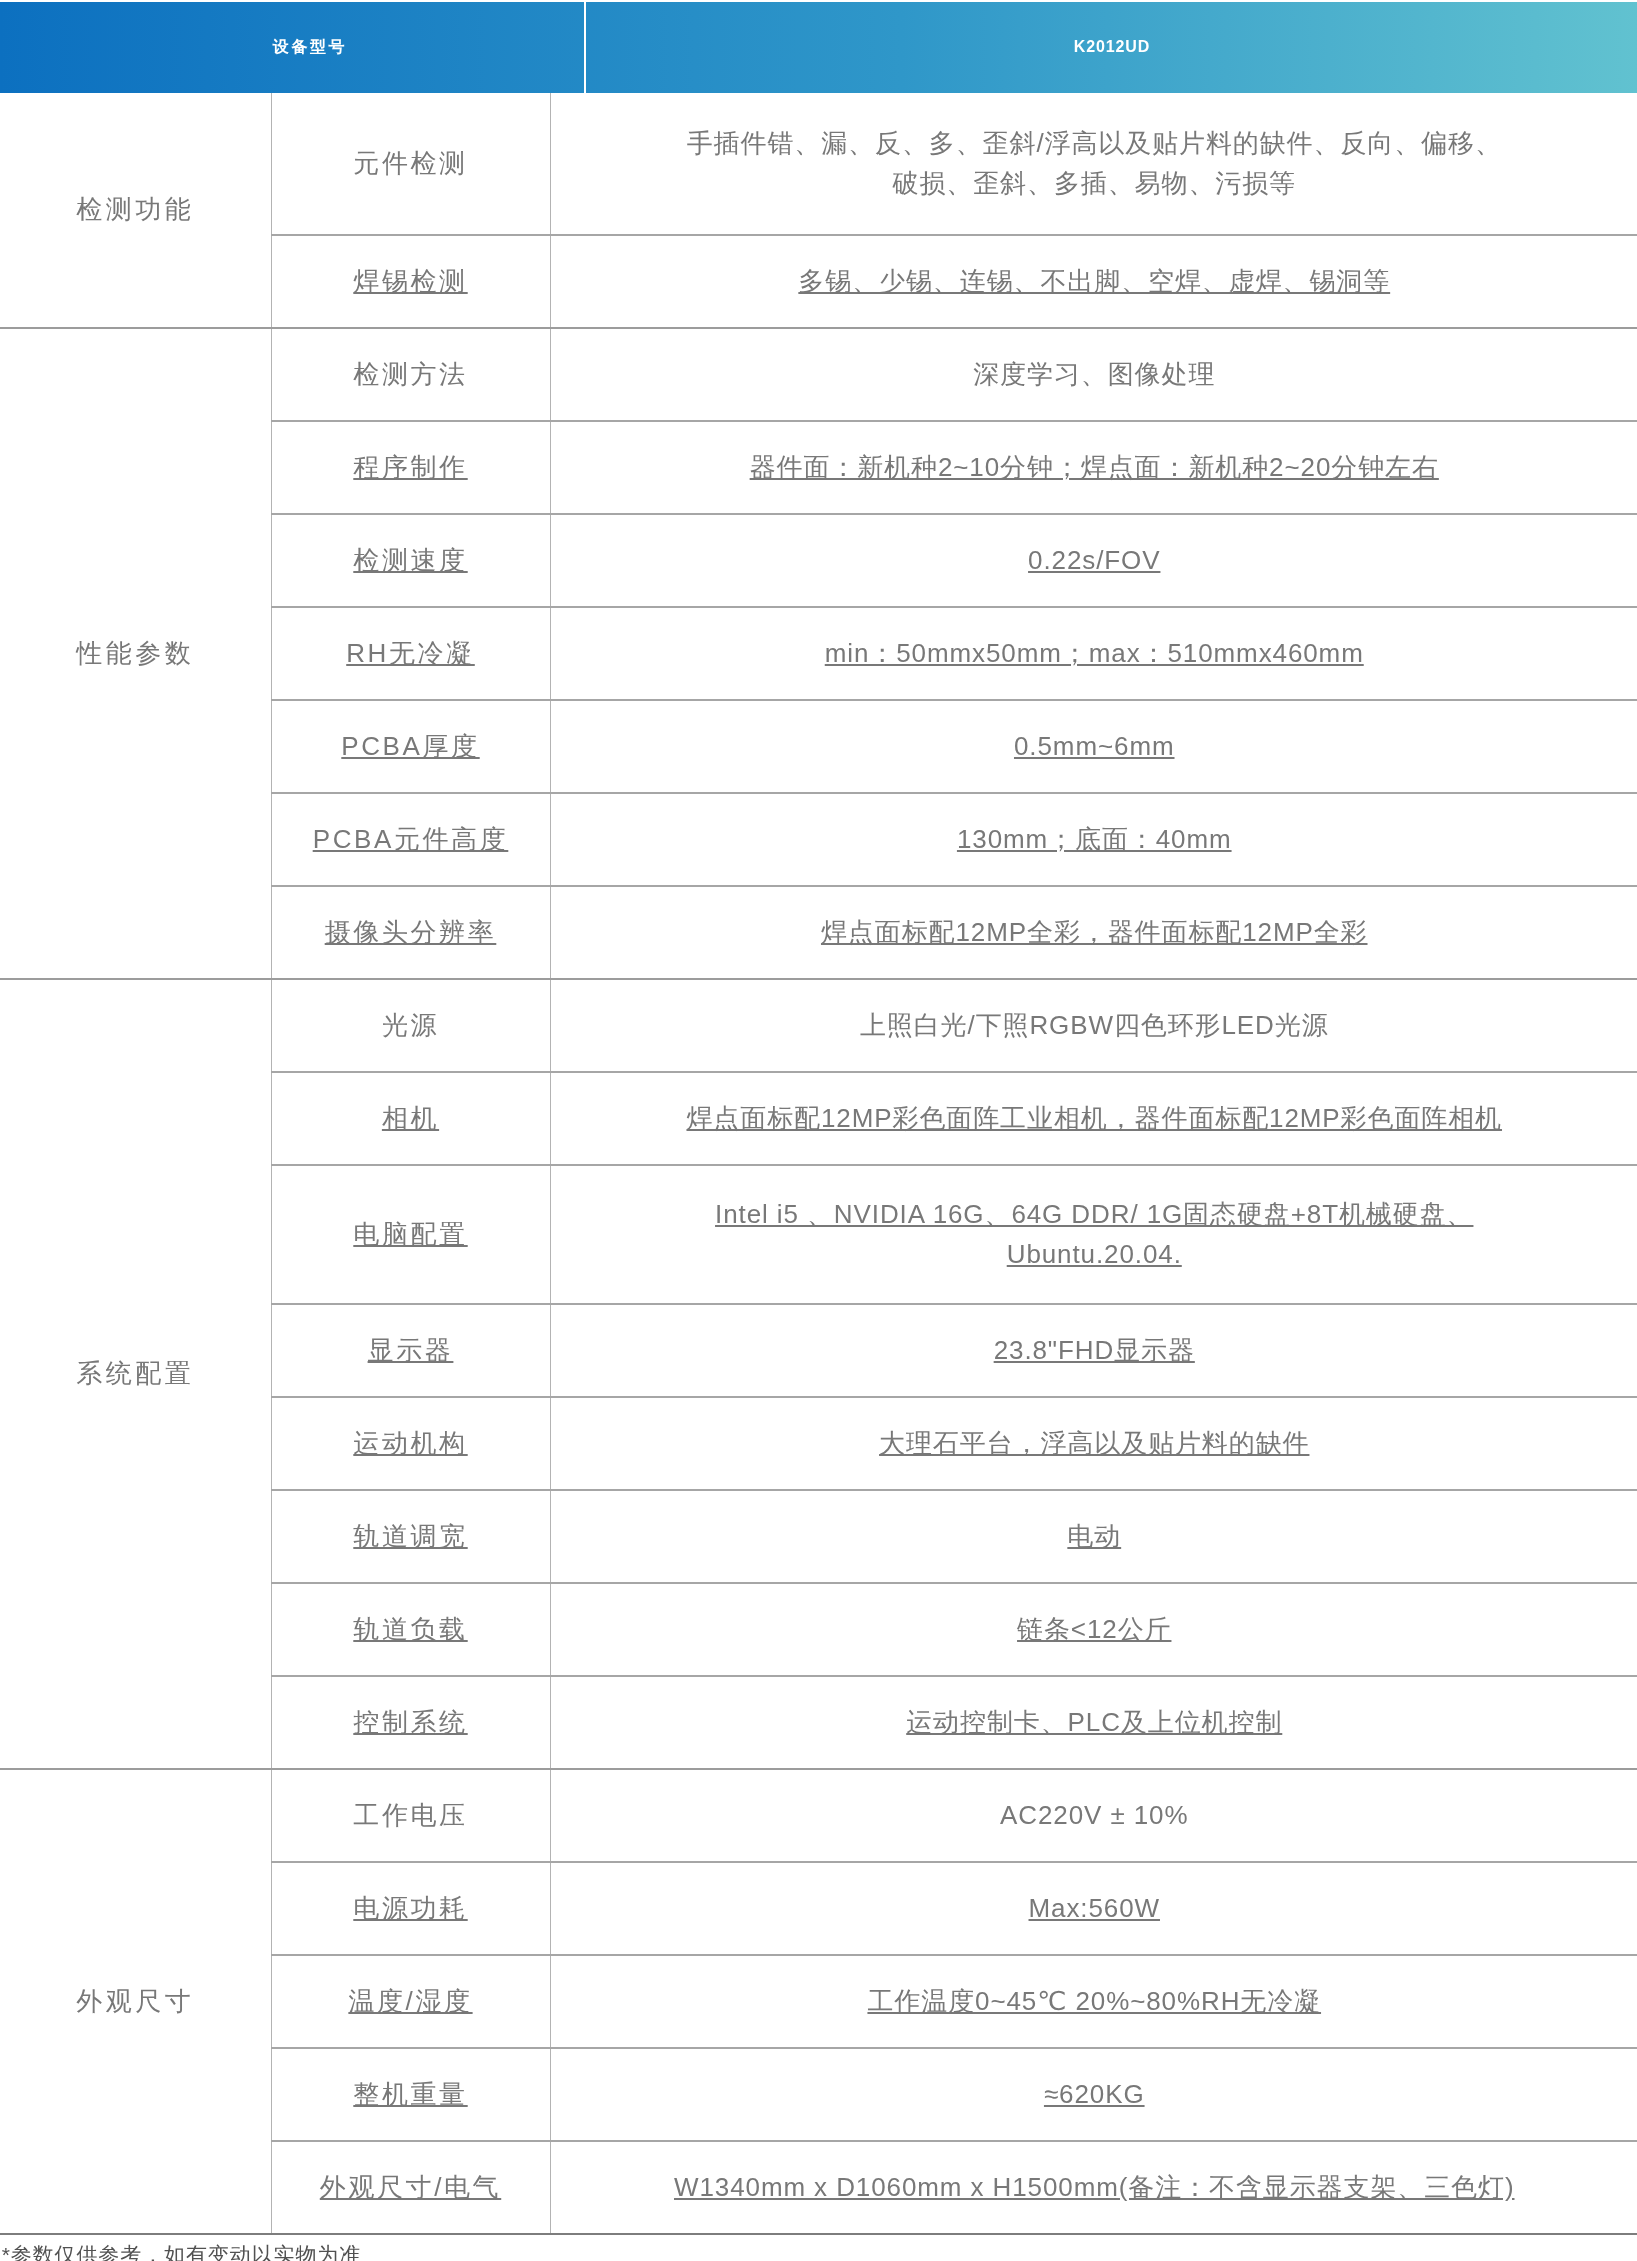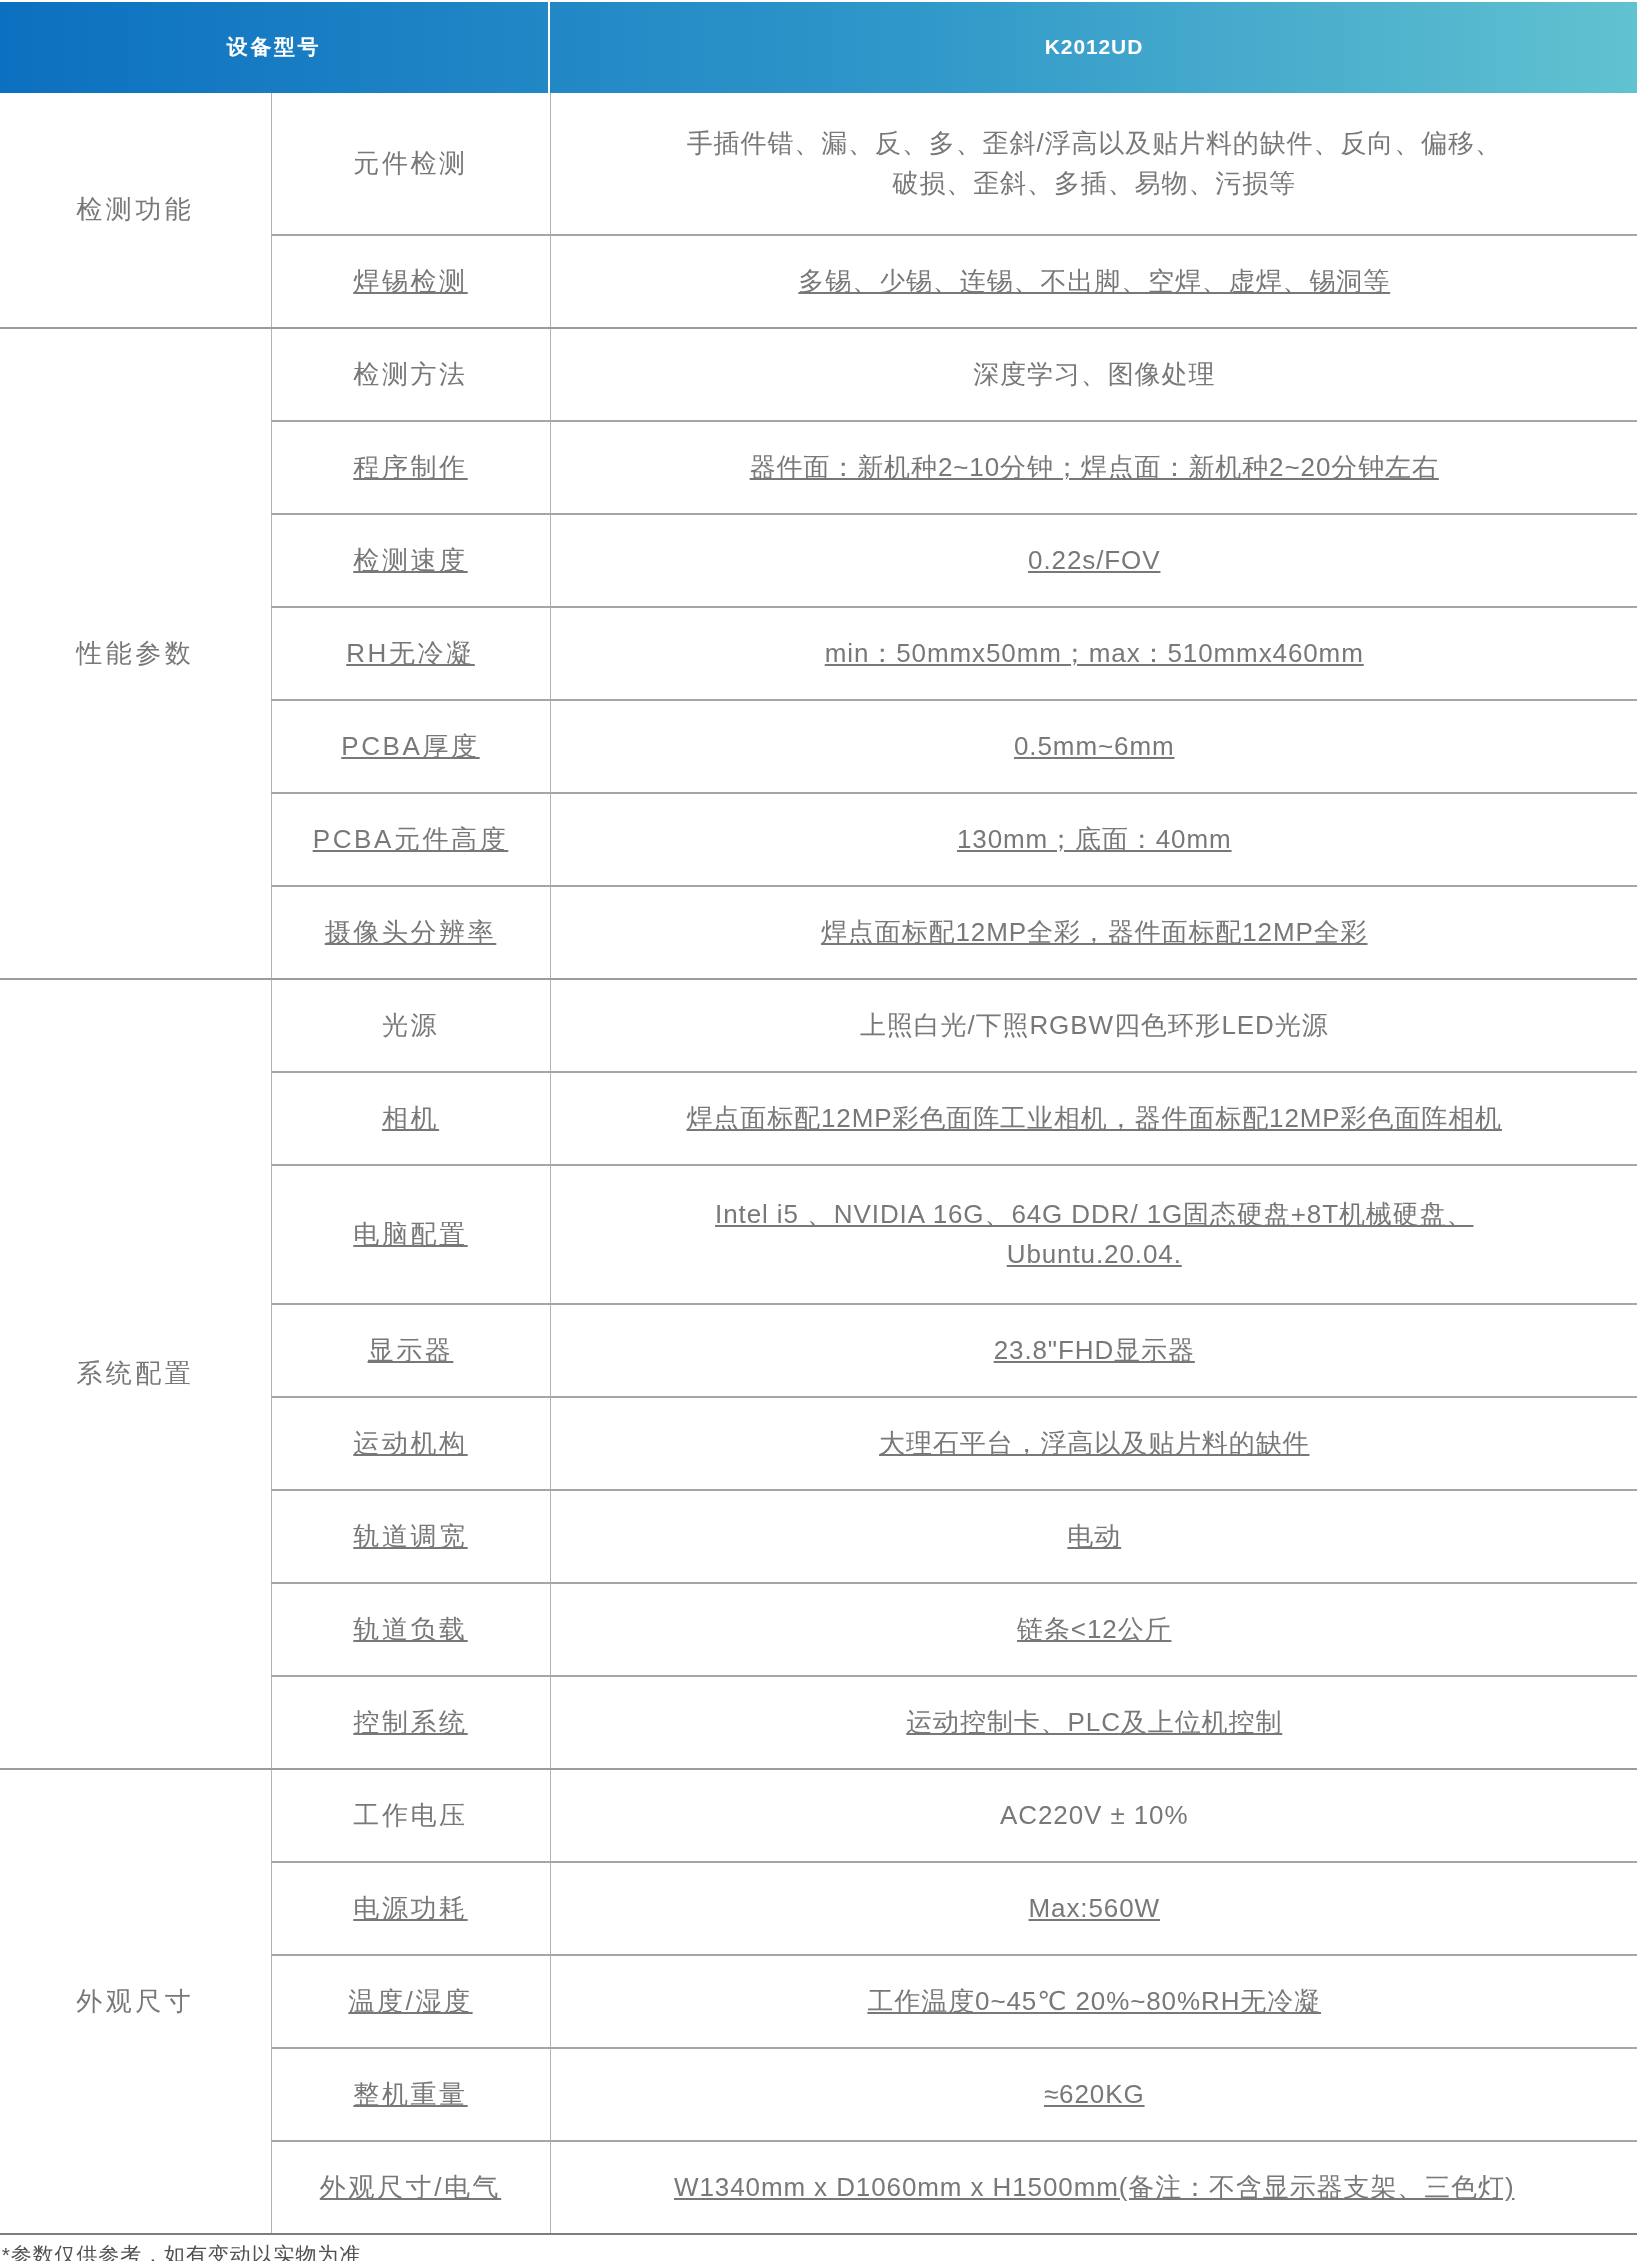--- a/index.html
+++ b/index.html
@@ -8,23 +8,24 @@
     font-family: "Liberation Sans", "DejaVu Sans", sans-serif;
     -webkit-font-smoothing: antialiased;
   }
   
   .spec-header {
     margin-top: 1.7px;
     height: 91px;
     display: flex;
     background: linear-gradient(90deg, #0c70c0 0%, #2f97c9 55%, #61c2d0 100%);
     color: #ffffff;
-    font-size: 21px;
+    font-size: 16px;
     font-weight: bold;
     letter-spacing: 2.6px;
+    padding-left: 36px;
   }
   .spec-header .h-left {
     width: 548px;
     border-right: 2.6px solid #ffffff;
     display: flex; align-items: center; justify-content: center;
   }
   .spec-header .h-right {
     flex: 1;
     display: flex; align-items: center; justify-content: center;
     letter-spacing: 0.9px;

